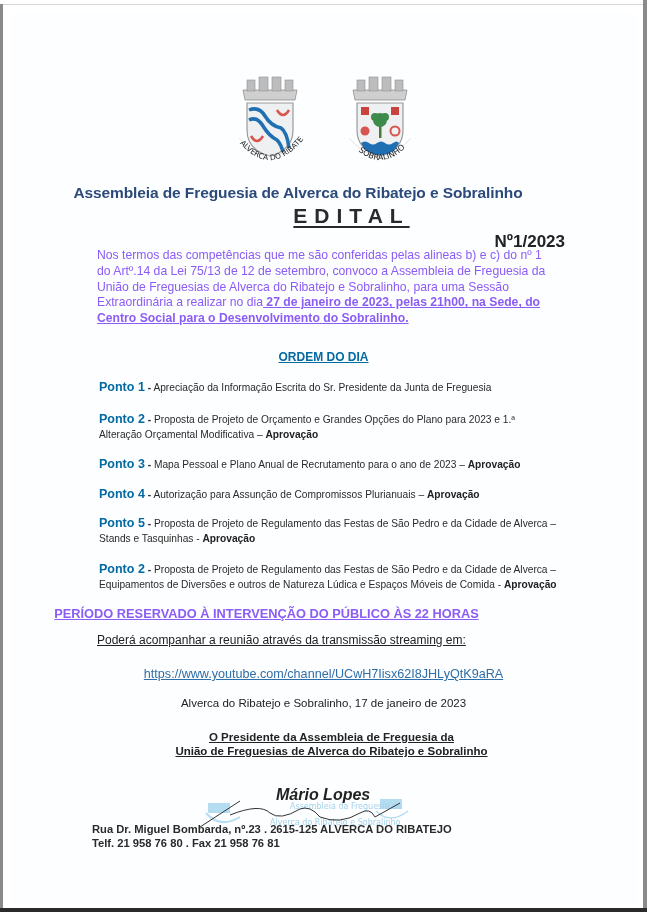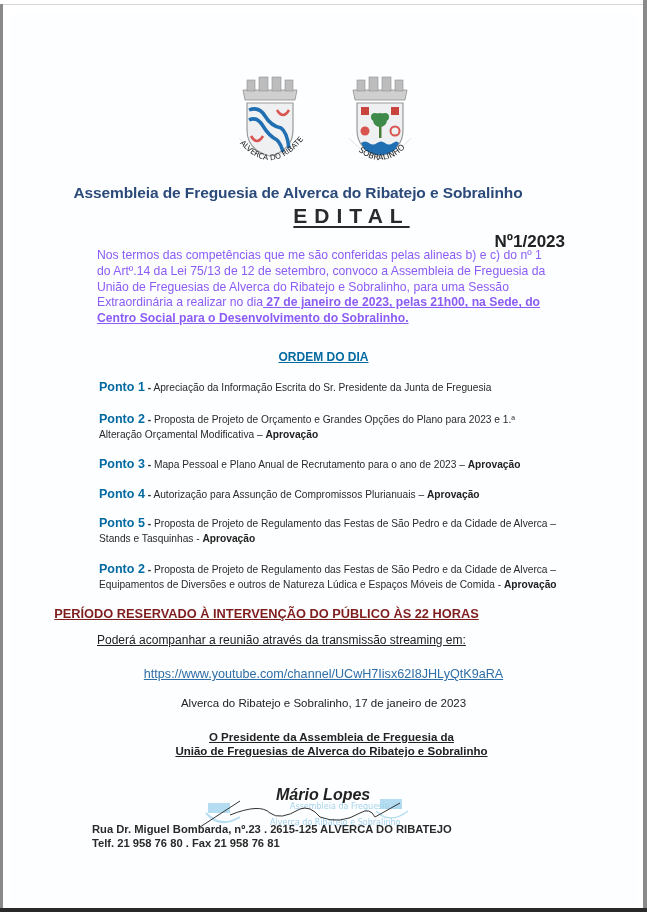--- a/index.html
+++ b/index.html
@@ -28,21 +28,21 @@
 
   .intro { position:absolute; left:97px; top:248px; width:460px; font-size:12.2px; line-height:15.8px; color:#8b5cf6; }
   .intro b { text-decoration:underline; }
 
   .ordem { position:absolute; left:0; width:647px; top:350px; text-align:center; font-size:12px; font-weight:bold; text-decoration:underline; color:#0369a1; }
 
   .ponto { position:absolute; left:99px; width:460px; font-size:10.2px; line-height:15px; color:#2a2a2a; }
   .ponto .lbl { font-size:12.5px; font-weight:bold; color:#0369a1; }
   .ponto .apr { font-weight:bold; color:#222; }
 
-  .periodo { position:absolute; left:0; width:533px; top:606px; text-align:center; font-size:12.8px; font-weight:bold; text-decoration:underline; color:#7f1d1d; }
+  .periodo { position:absolute; left:0; width:533px; top:606px; text-align:center; font-size:12.8px; font-weight:bold; text-decoration:underline; color:#8b5cf6; }
   .podera { position:absolute; left:97px; top:633px; font-size:12px; text-decoration:underline; color:#222; }
   .link { position:absolute; left:0; width:647px; top:667px; text-align:center; font-size:12.6px; color:#2f6ea6; text-decoration:underline; }
   .date { position:absolute; left:0; width:647px; top:697px; text-align:center; font-size:11.5px; color:#222; }
   .pres { position:absolute; left:8px; width:647px; top:730px; text-align:center; font-size:11.5px; font-weight:bold; text-decoration:underline; line-height:14px; color:#222; }
   .sig-name { position:absolute; left:276px; top:786px; font-size:16px; font-weight:bold; font-style:italic; color:#222; }
   .sig { position:absolute; left:200px; top:795px; width:210px; height:34px; }
   .addr { position:absolute; left:92px; top:823px; font-size:11.2px; font-weight:bold; line-height:13.5px; color:#2a2a2a; }
   .addr .email { color:#2f6ea6; }
 </style>
 </head>

